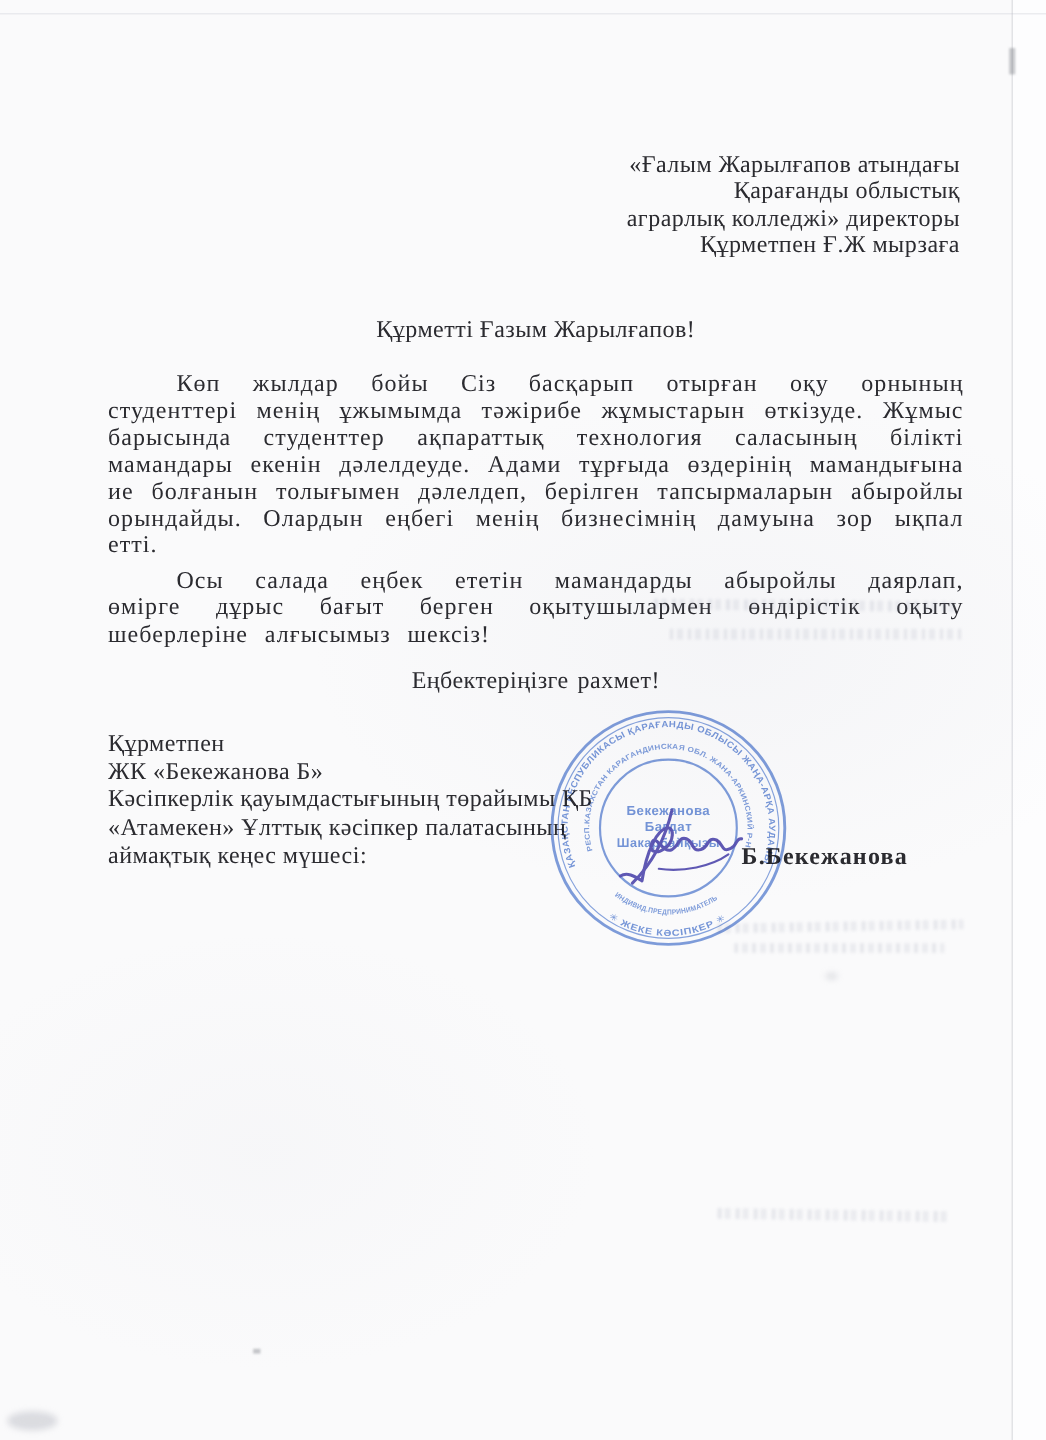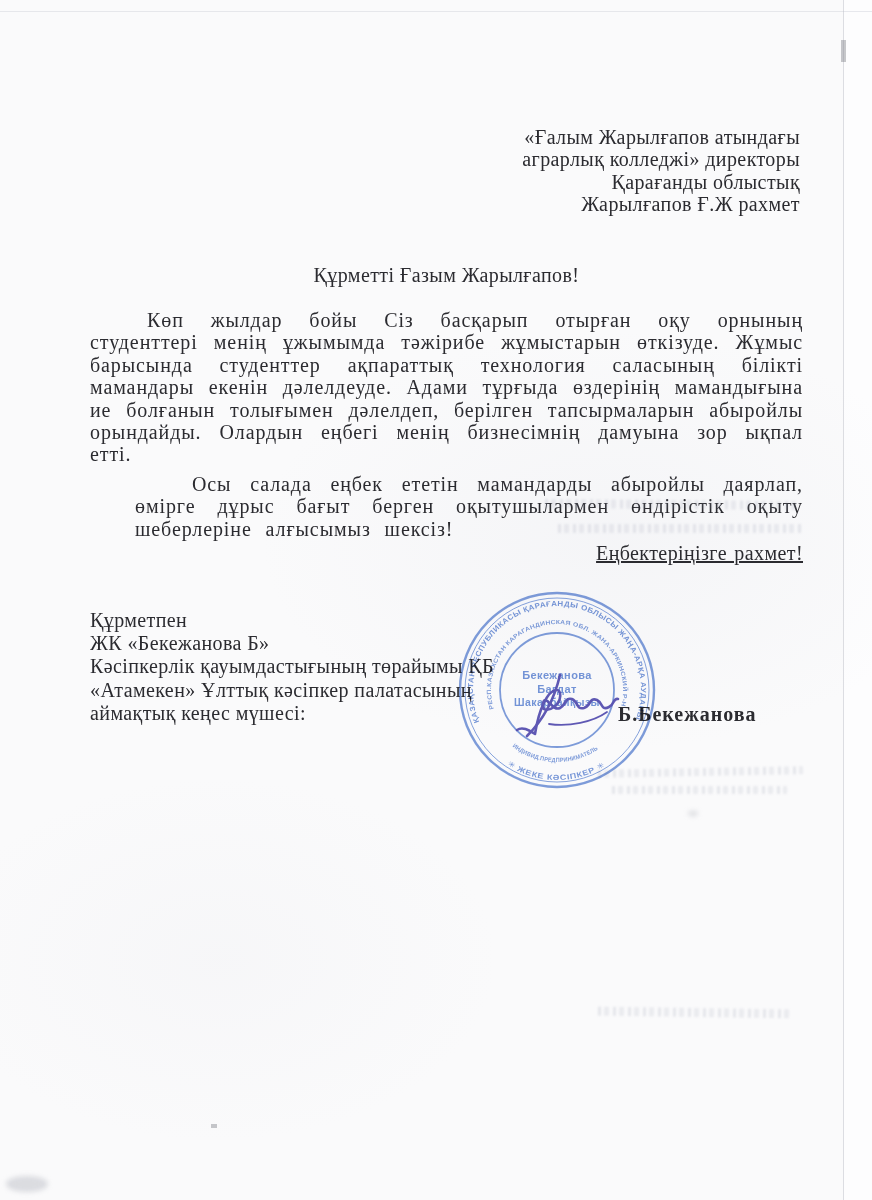--- a/index.html
+++ b/index.html
@@ -17,23 +17,23 @@
   .paper-edge{position:absolute; left:843px; top:0; width:1px; height:1200px;
     background:rgba(185,186,196,0.45);}
   .top-edge{position:absolute; left:0; top:11px; width:872px; height:1px;
     background:rgba(210,211,220,0.5);}
   .recipient{position:absolute; right:72px; top:126px; width:430px; text-align:right;}
   .recipient div{white-space:nowrap;}
   .salutation{position:absolute; left:90px; top:264px; width:713px; text-align:center;}
   .body-block{position:absolute; left:90px; top:309px; width:713px;}
   .body-block p{margin:0; text-align:justify; text-indent:57px;
     word-spacing:8px; letter-spacing:0.9px; hyphens:none;}
-  .body-block p.p2{margin-top:7px;margin-left:45px;}
-  .body-block .closing{margin-top:2px; text-indent:0; text-align:right;
-    word-spacing:2px; letter-spacing:0.4px;text-decoration:underline;}
+  .body-block p.p2{margin-top:7px;}
+  .body-block .closing{margin-top:16px; text-indent:0; text-align:center;
+    word-spacing:2px; letter-spacing:0.4px;}
   .sig-block{position:absolute; left:90px; top:609px; width:480px; line-height:23.2px;}
   .sig-block div{white-space:nowrap;}
   .sig-name{position:absolute; left:618px; top:703px; letter-spacing:1px;font-weight:bold;}
   .stamp{position:absolute; left:447px; top:580px; width:220px; height:220px;
     mix-blend-mode:multiply; opacity:0.92; z-index:5;}
   .stamp text{font-family:"Liberation Sans","DejaVu Sans",sans-serif;}
   .ghost{position:absolute; z-index:1; filter:blur(1.3px); opacity:0.38;
     background:repeating-linear-gradient(90deg,
       rgba(148,153,173,0.55) 0 3px, rgba(148,153,173,0) 3px 6px,
       rgba(148,153,173,0.40) 6px 11px, rgba(148,153,173,0) 11px 15px);}
@@ -54,23 +54,23 @@
   <div class="ghost" style="left:598px;top:768px;width:205px;height:8px;transform:rotate(-1deg);"></div>
   <div class="ghost" style="left:612px;top:786px;width:175px;height:8px;"></div>
   <div class="ghost" style="left:598px;top:1008px;width:195px;height:9px;transform:rotate(.8deg);"></div>
   <div class="speck" style="left:841px;top:40px;width:5px;height:22px;"></div>
   <div class="speck" style="left:211px;top:1124px;width:6px;height:4px;"></div>
   <div class="smudge" style="left:6px;top:1176px;width:42px;height:16px;"></div>
   <div class="smudge" style="left:688px;top:811px;width:10px;height:5px;"></div>
 
   <div class="recipient">
     <div>«Ғалым Жарылғапов атындағы</div>
+    <div>Қарағанды облыстық</div>
     <div>аграрлық колледжі» директоры</div>
-    <div>Қарағанды облыстық</div>
-    <div>Жарылғапов Ғ.Ж рахмет</div>
+    <div>Құрметпен Ғ.Ж мырзаға</div>
   </div>
 
   <div class="salutation">Құрметті Ғазым Жарылғапов!</div>
 
   <div class="body-block">
     <p class="p1">Көп жылдар бойы Сіз басқарып отырған оқу орнының студенттері менің ұжымымда тәжірибе жұмыстарын өткізуде. Жұмыс барысында студенттер ақпараттық технология саласының білікті мамандары екенін дәлелдеуде. Адами тұрғыда өздерінің мамандығына ие болғанын толығымен дәлелдеп, берілген тапсырмаларын абыройлы орындайды. Олардын еңбегі менің бизнесімнің дамуына зор ықпал етті.</p>
     <p class="p2">Осы салада еңбек ететін мамандарды абыройлы даярлап, өмірге дұрыс бағыт берген оқытушылармен өндірістік оқыту шеберлеріне алғысымыз шексіз!</p>
     <p class="closing">Еңбектеріңізге рахмет!</p>
   </div>
 

